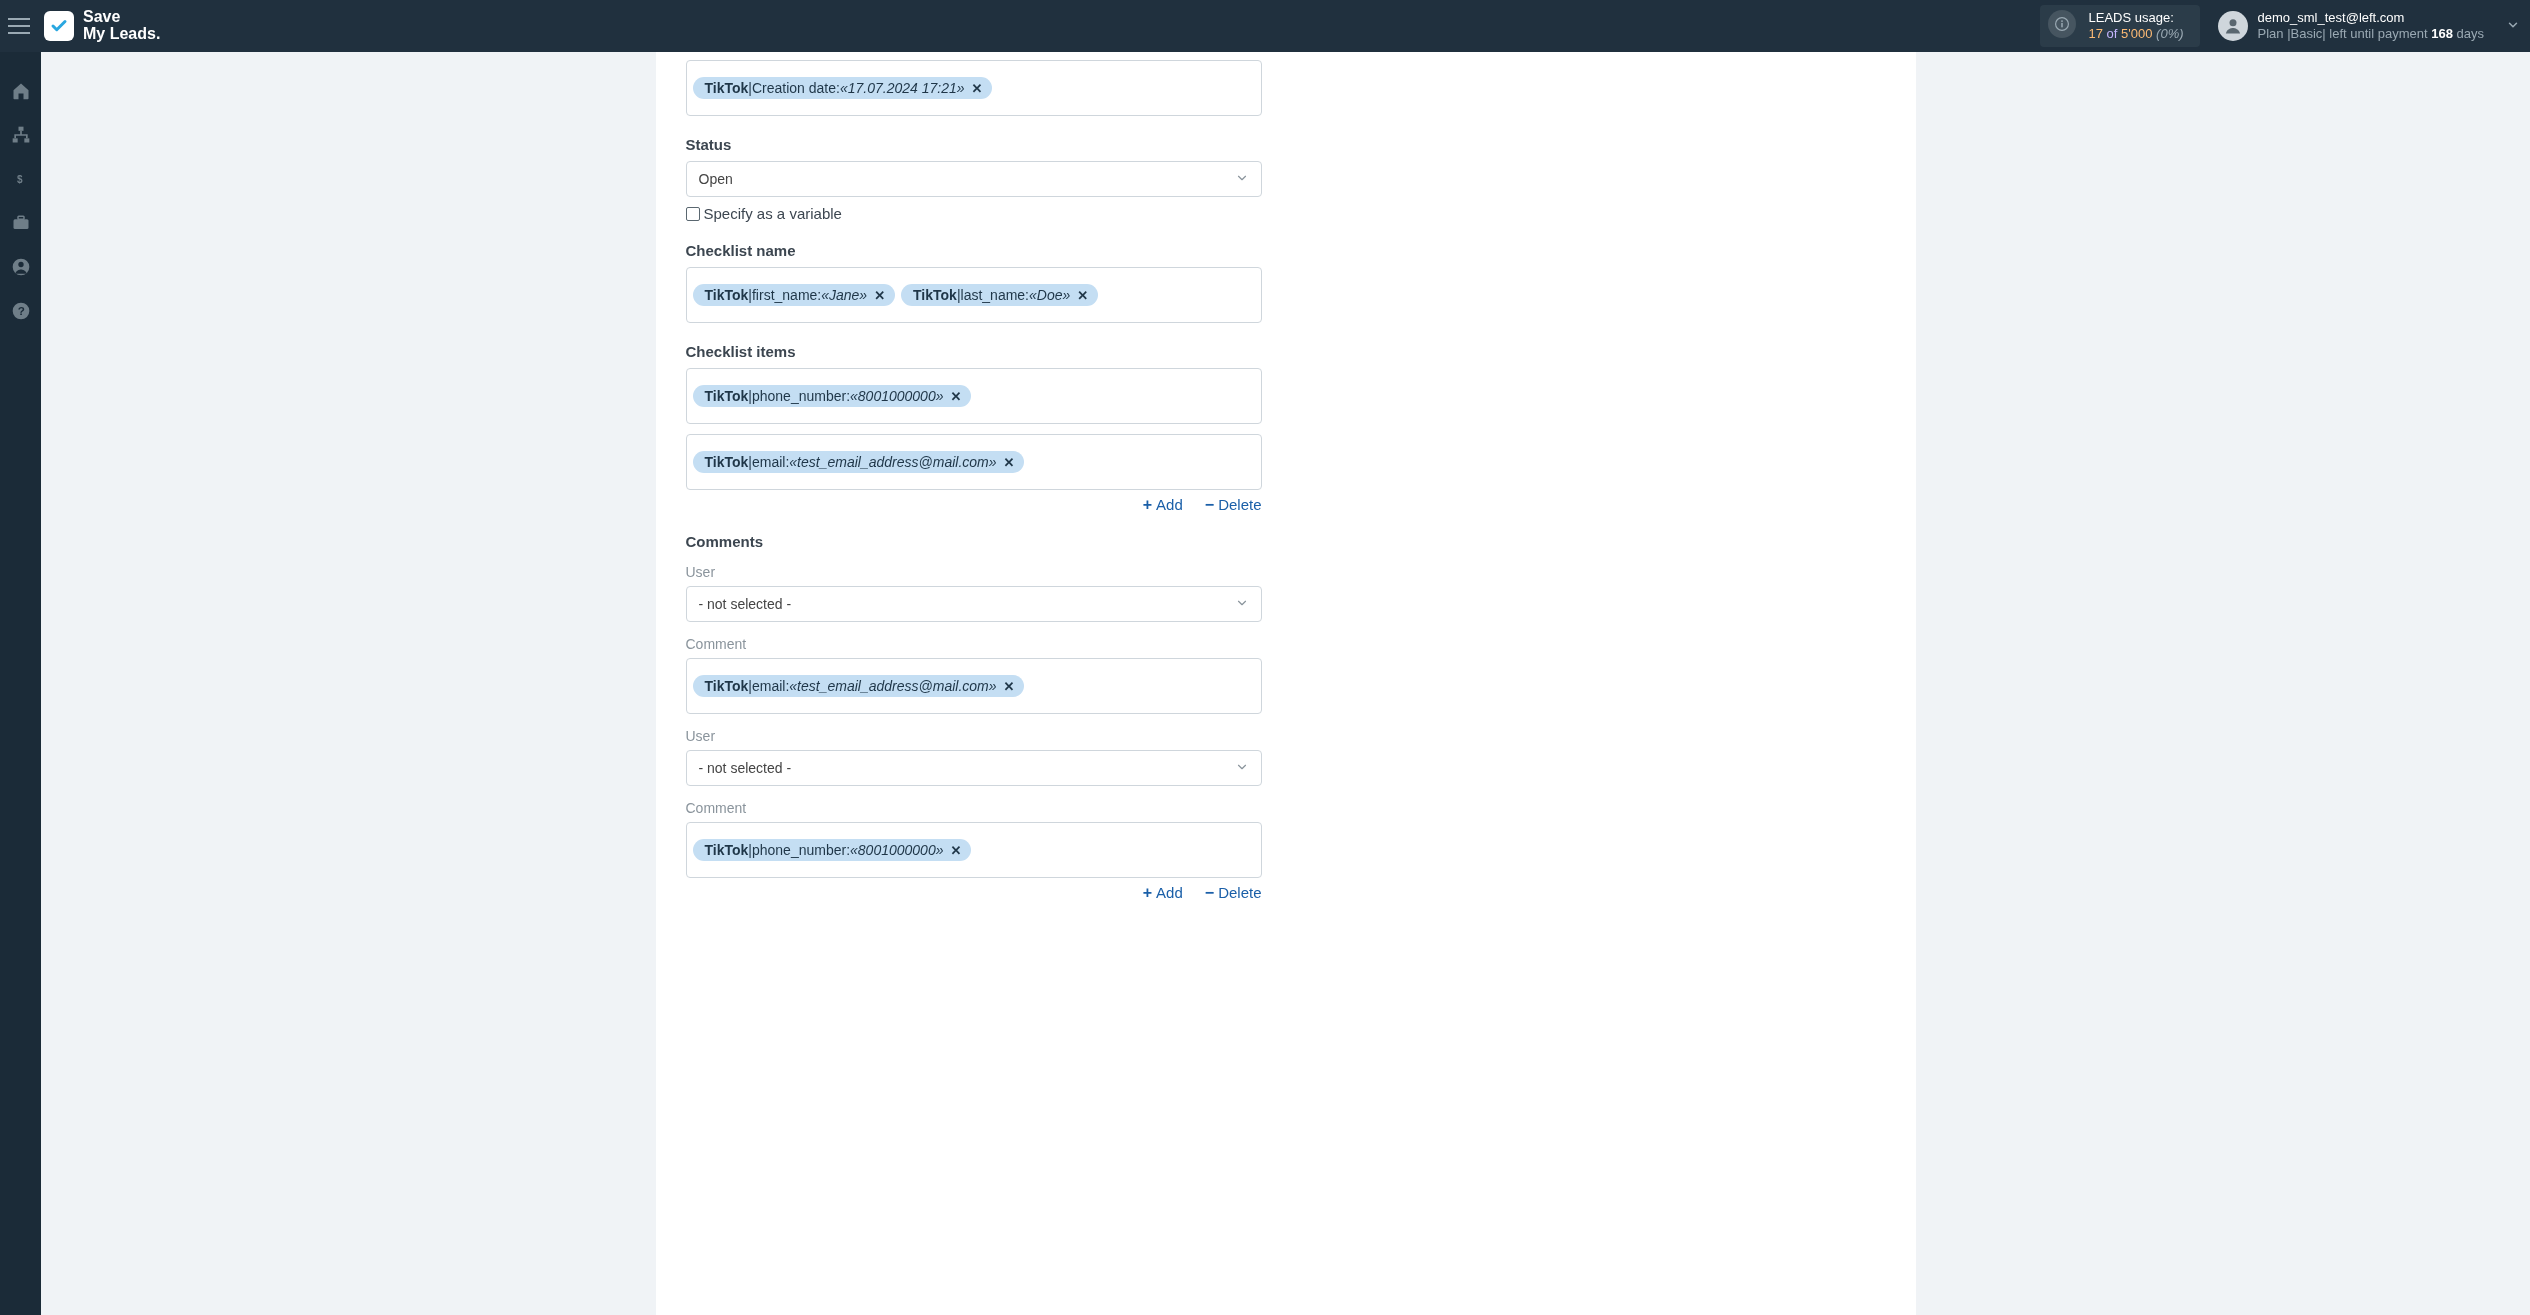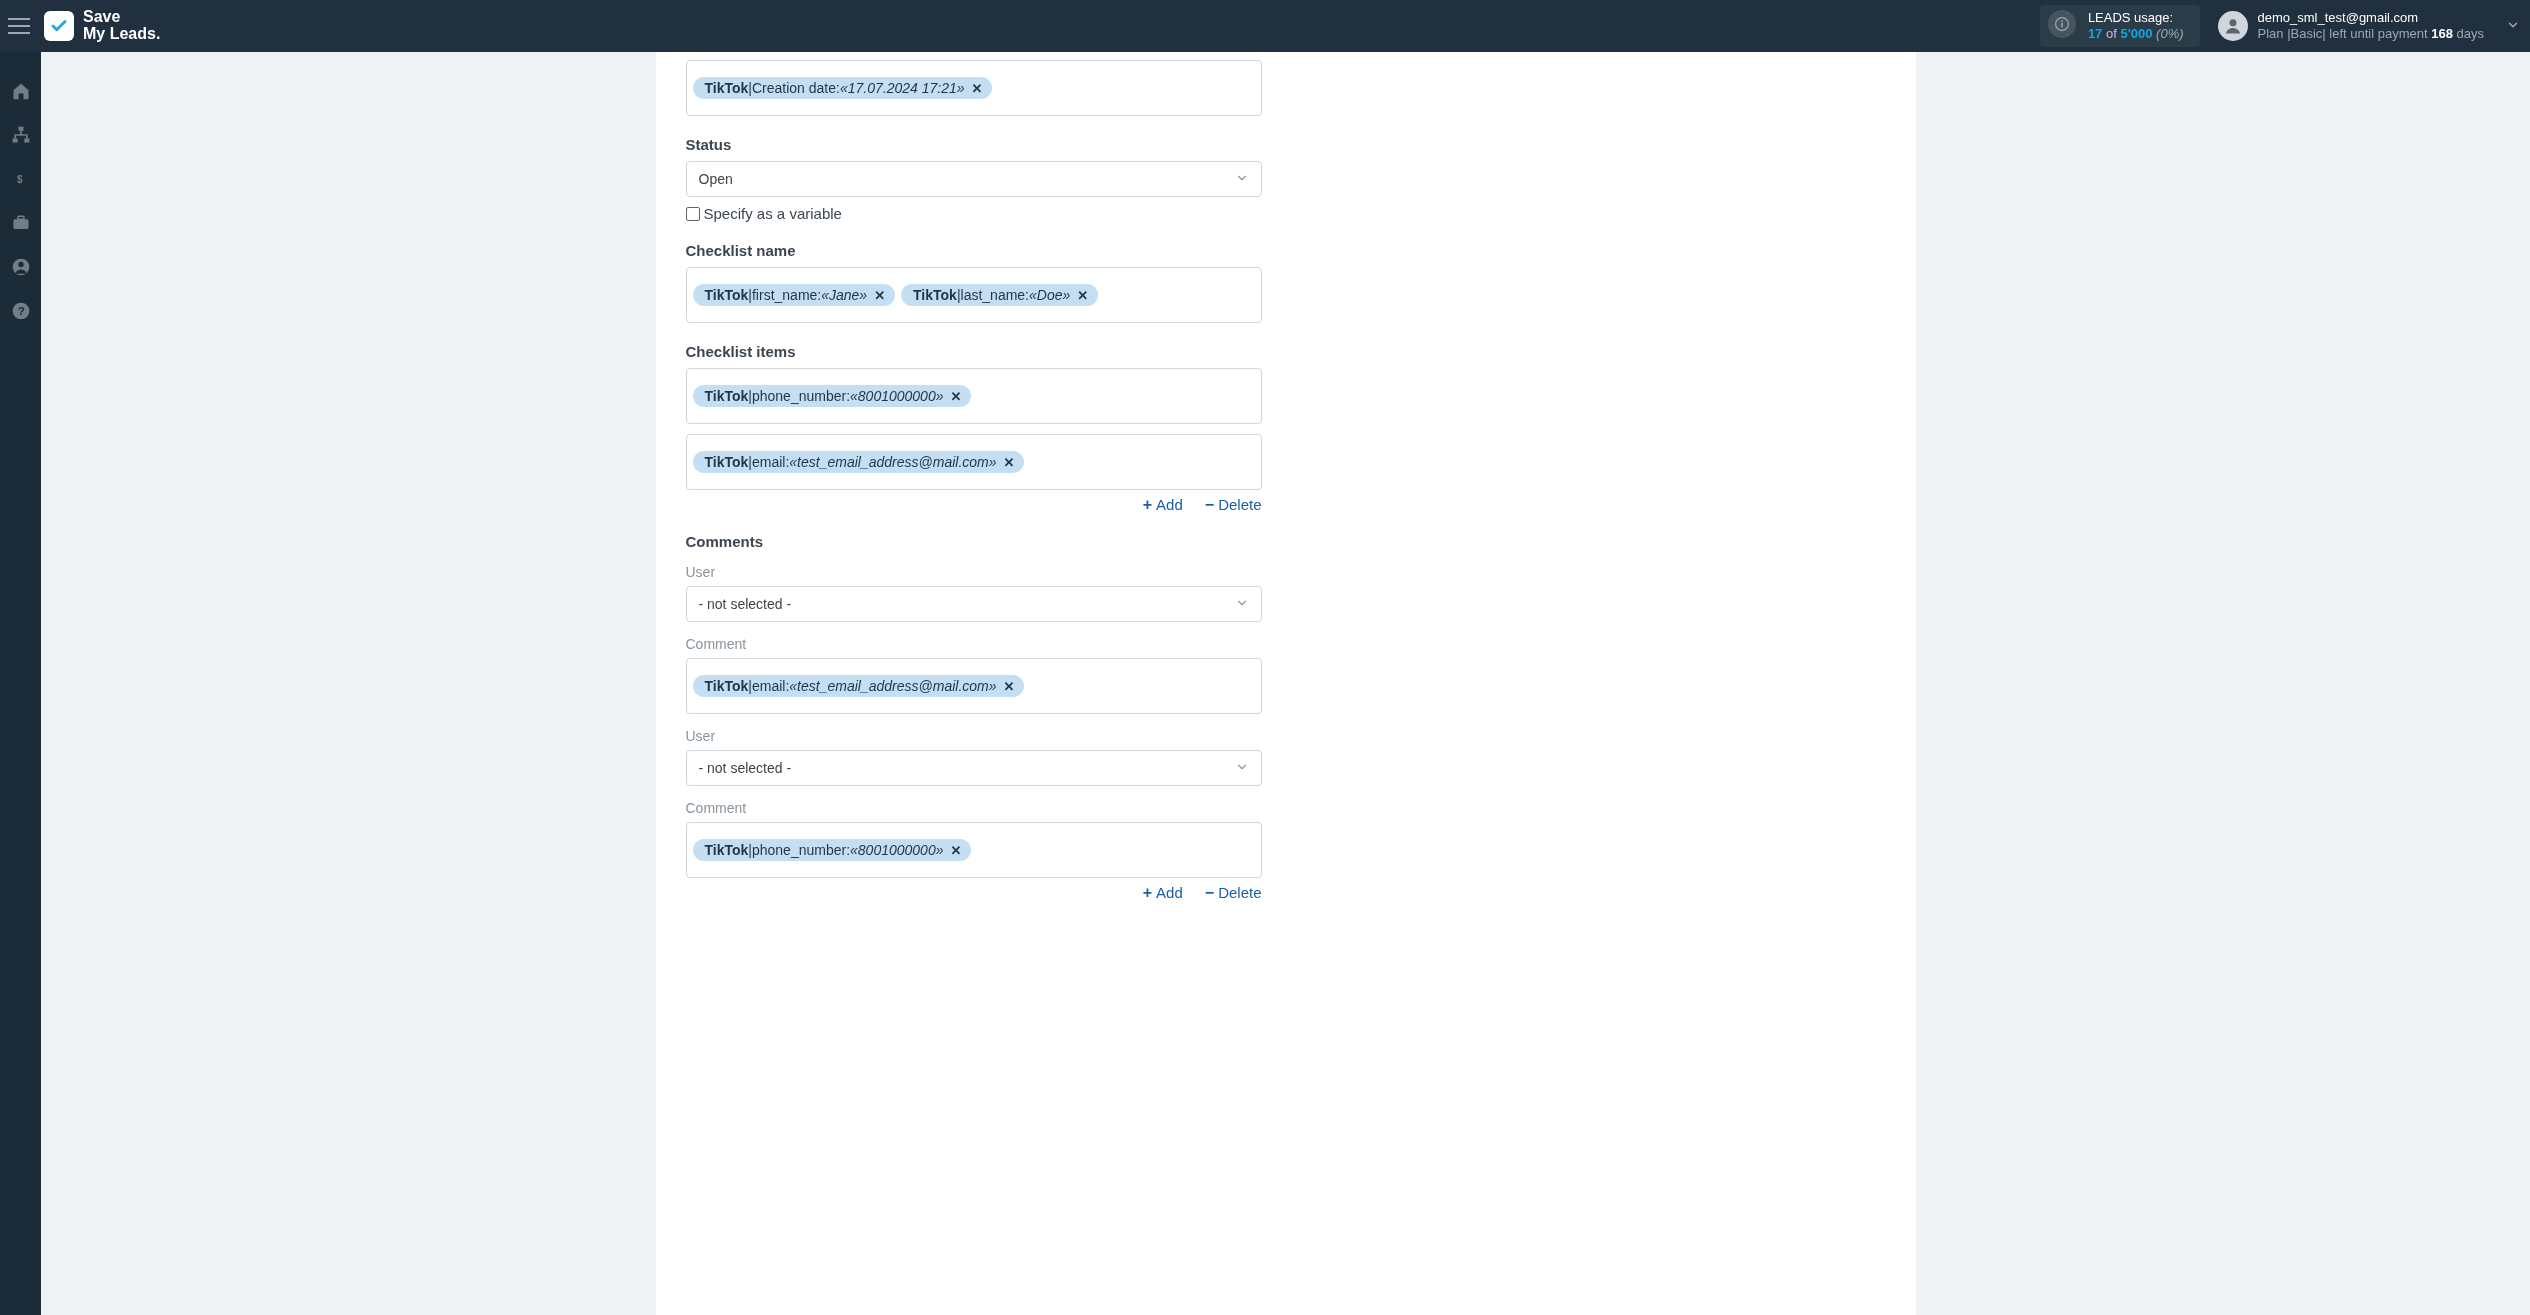--- a/index.html
+++ b/index.html
@@ -22,21 +22,21 @@
   
   .header{height:var(--header-h);background:var(--bg-dark);display:flex;align-items:center;color:#fff;padding:0 10px 0 8px;}
   .hamburger{width:22px;height:16px;display:flex;flex-direction:column;justify-content:space-between;cursor:pointer;margin-right:14px;}
   .hamburger span{display:block;height:2px;background:#9aa9b3;}
   .logo-badge{width:30px;height:30px;border-radius:6px;background:#fff;display:flex;align-items:center;justify-content:center;margin-right:9px;}
   .brand{font-weight:700;line-height:1.05;font-size:16px;}
   .spacer{flex:1;}
   .leads-box{display:flex;background:#2b3c49;border-radius:4px;padding:5px 16px 5px 8px;margin-right:18px;}
   .leads-icon{width:28px;height:28px;border-radius:50%;background:#465560;display:flex;align-items:center;justify-content:center;margin-right:12px;}
   .leads-text{font-size:13px;line-height:1.25;}
-  .leads-text .num{color:#0ea5e9;font-weight:bold;}
+  .leads-text .num{color:#fdba74;}
   .leads-text .of{color:#c4b5fd;}
   .leads-text .pct{color:#9aa9b3;font-style:italic;}
   .user-box{display:flex;align-items:center;}
   .avatar{width:30px;height:30px;border-radius:50%;background:#cfd6dc;display:flex;align-items:center;justify-content:center;margin-right:10px;}
   .user-meta{line-height:1.2;font-size:13px;}
   .user-meta .email{color:#fff;}
   .user-meta .plan{color:#9aa9b3;}
   .user-meta .plan b{color:#fff;font-weight:700;}
   .chev{margin-left:22px;cursor:pointer;}
 
@@ -108,21 +108,21 @@
     </div>
   </div>
   <div class="user-box">
     <div class="avatar">
       <svg width="20" height="20" viewBox="0 0 24 24">
           <circle cx="12" cy="8" r="4.2" fill="#5a6770"></circle>
           <path d="M3.5 21c1-5 6-6.5 8.5-6.5S19 16 20.5 21z" fill="#5a6770"></path>
         </svg>
     </div>
     <div class="user-meta">
-      <div class="email">demo_sml_test@gmail.com</div>
+      <div class="email">demo_sml_test@left.com</div>
       <div class="plan"><span>Plan |</span><span>Basic</span><span>| left until payment </span><b>168</b><span> days</span></div>
     </div>
     <div class="chev">
       <svg width="14" height="14" viewBox="0 0 24 24">
           <path d="M6 9l6 6 6-6" fill="none" stroke="#9aa9b3" stroke-width="2.5" stroke-linecap="round" stroke-linejoin="round"></path>
         </svg>
     </div>
   </div>
 </div>
 

